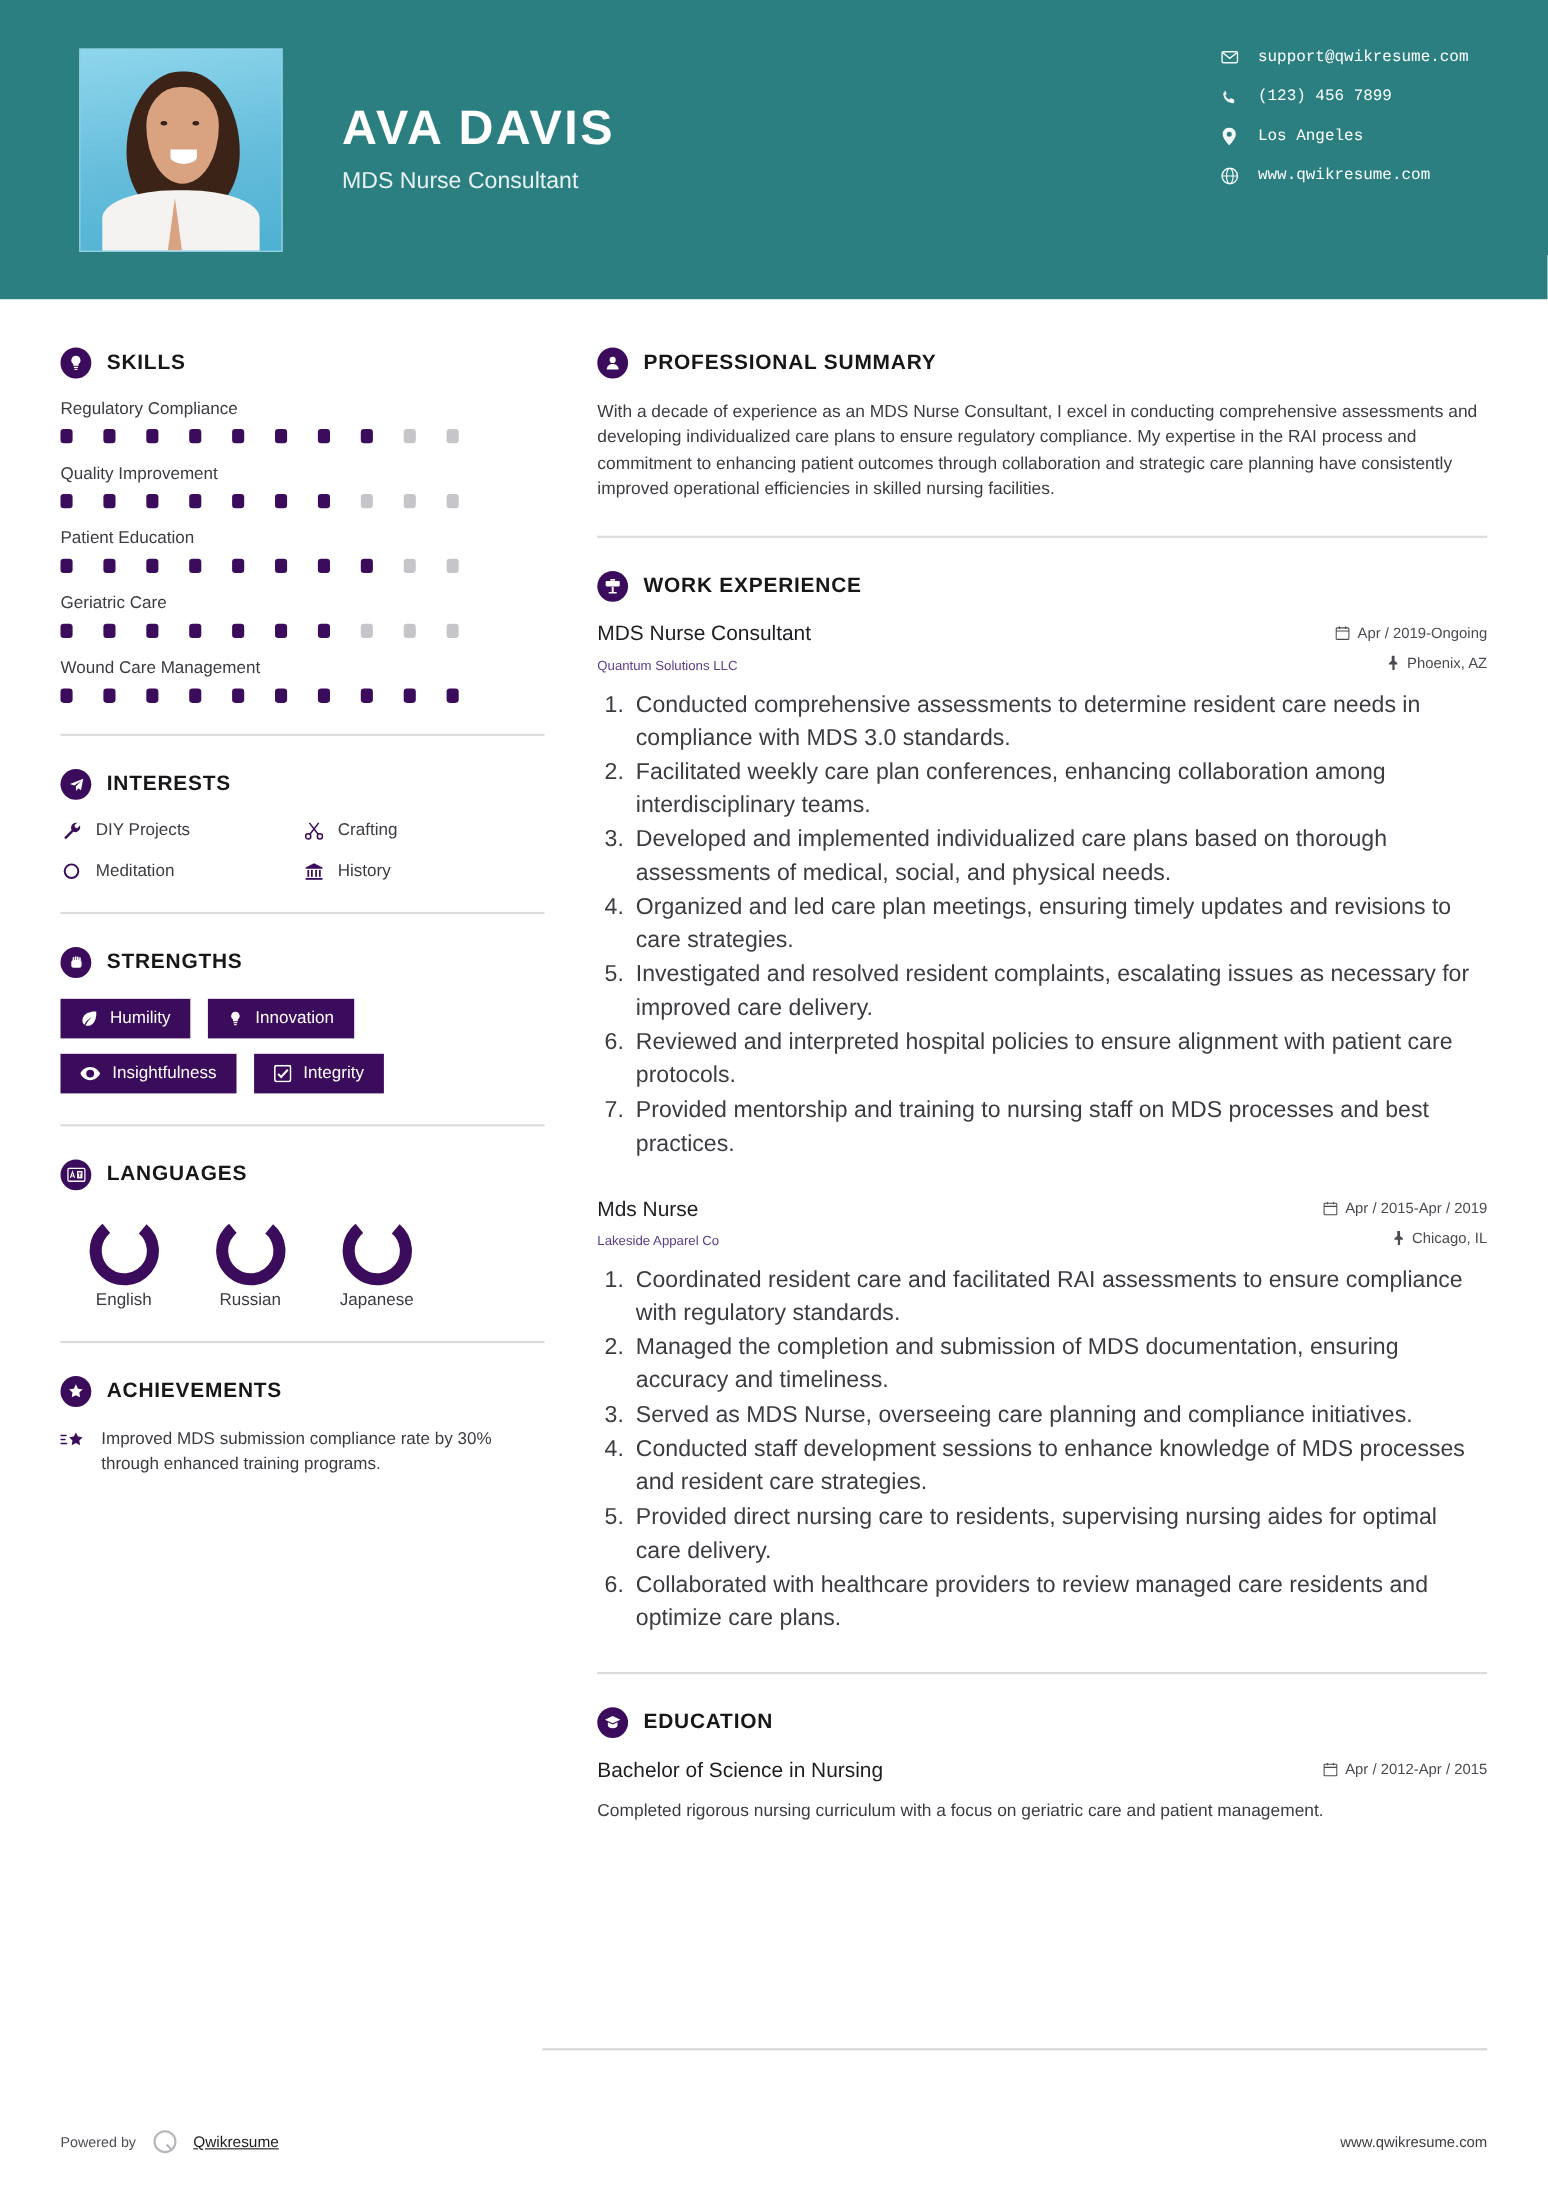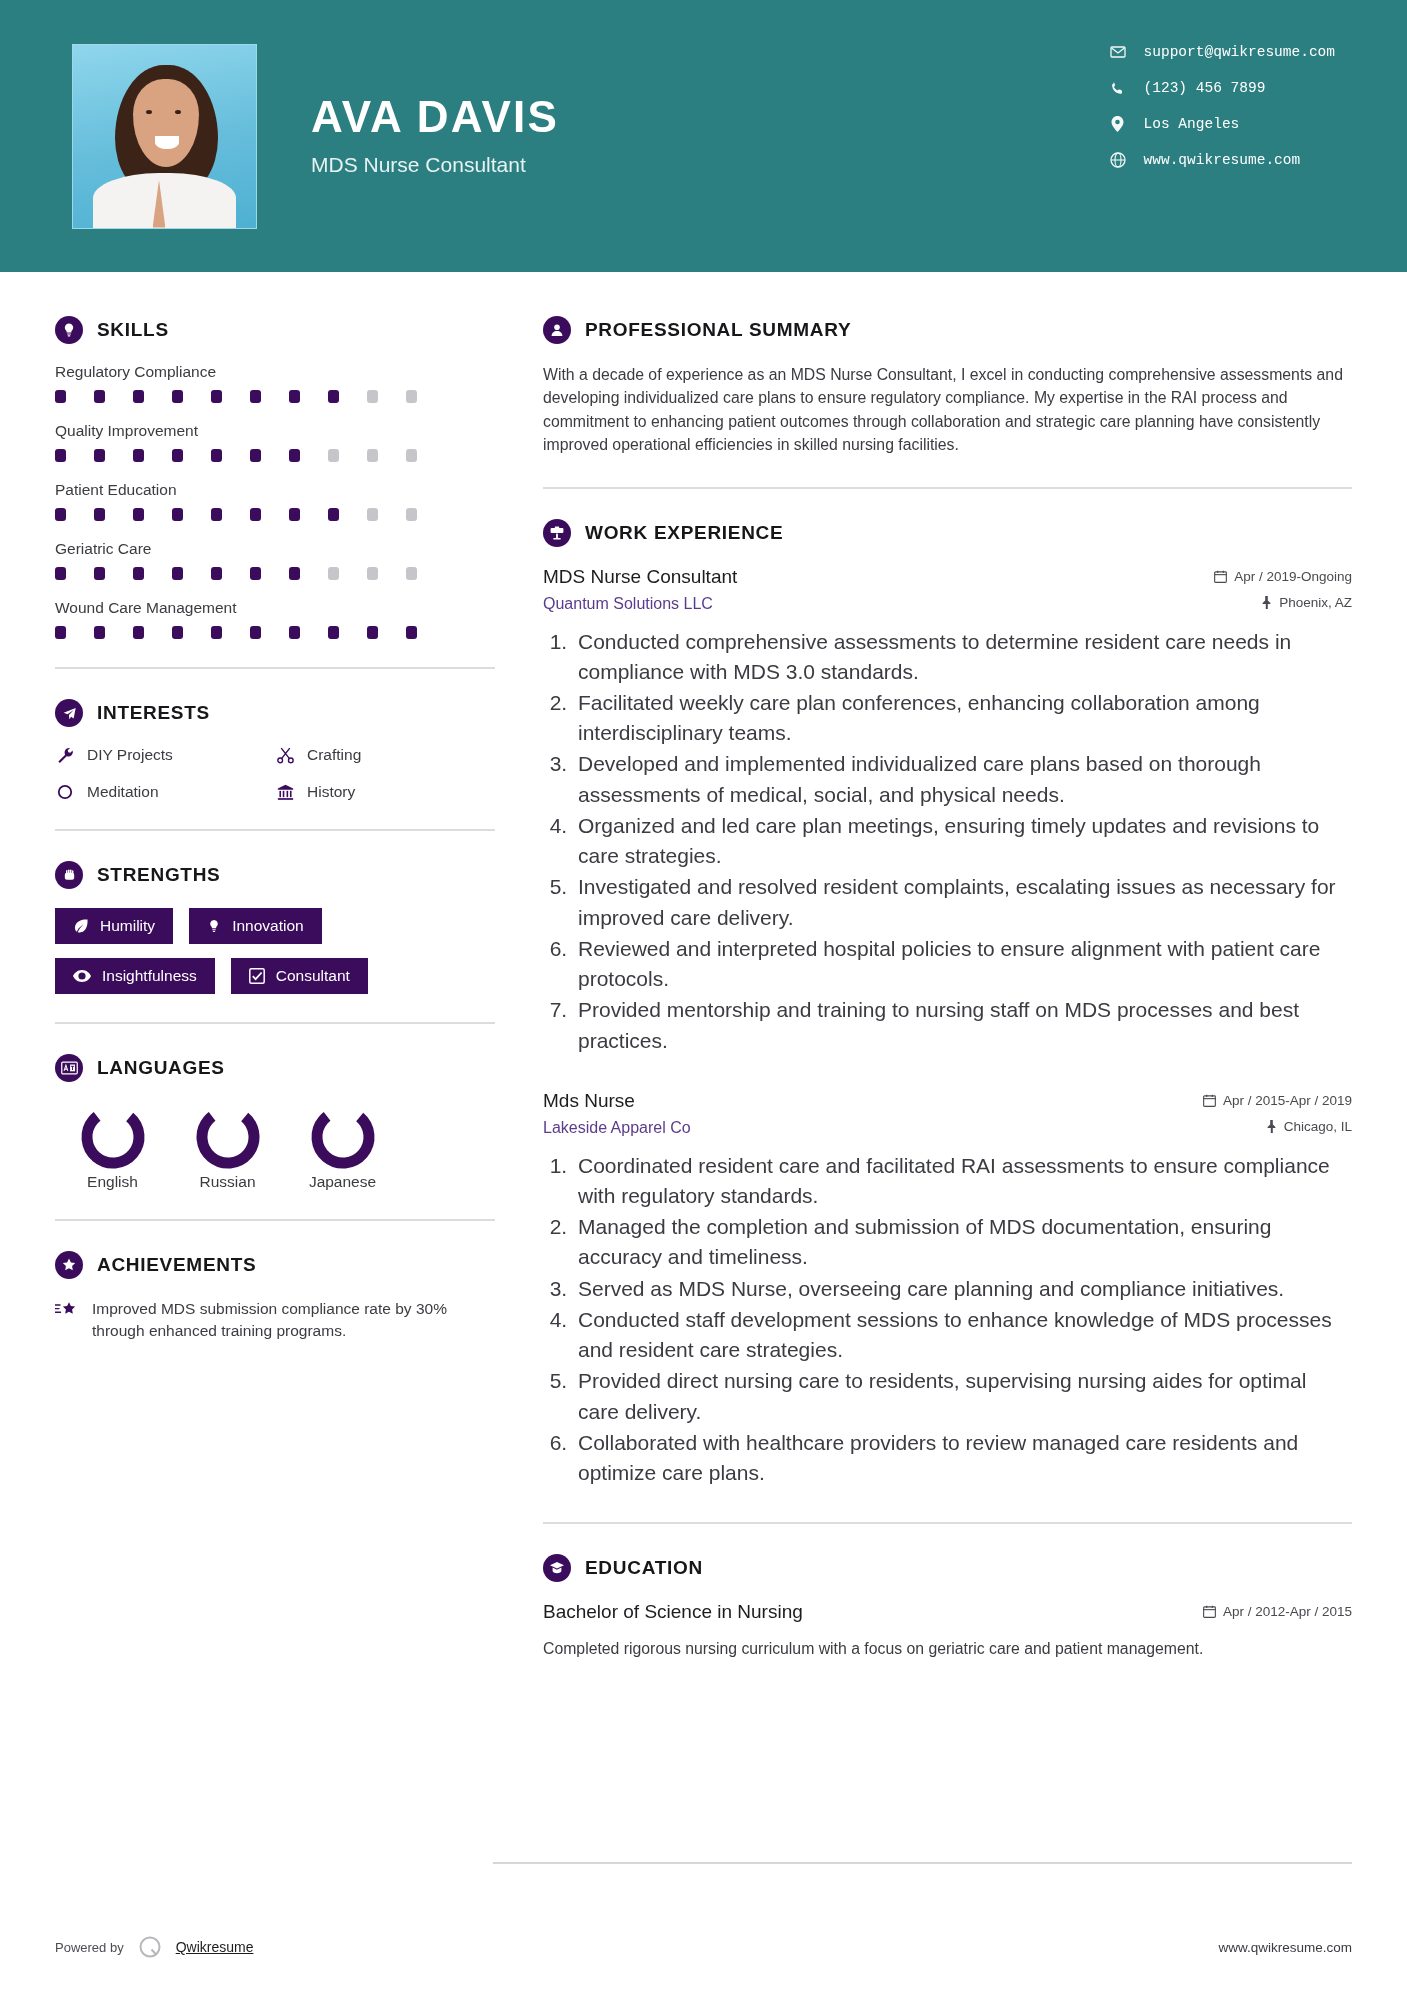--- a/index.html
+++ b/index.html
@@ -159,21 +159,21 @@
   .ach-ico svg { display:block; }
   .ach-txt { font-size:15.5px; line-height:1.43; color:#3b3b41; }
 
   
   .summary { font-size:15.8px; line-height:1.48; color:#3b3b41; }
   .job-top { display:flex; justify-content:space-between; align-items:baseline; }
   .job-title { font-size:19px; color:#1d1d21; font-weight:400; }
   .job-meta { font-size:13.5px; color:#4a4a50; display:flex; align-items:center; gap:7px; white-space:nowrap; }
   .job-meta svg { display:block; }
   .job-sub { display:flex; justify-content:space-between; align-items:baseline; margin-top:7px; }
-  .job-org { font-size:16px; color:#5b3b8c; }
+  .job-org { font-size:12px; color:#5b3b8c; }
   ol.bullets { margin:14px 0 0 30px; padding:0; }
   ol.bullets li { font-size:21px; line-height:1.44; color:#3b3b41; margin-bottom:1px; padding-left:5px; }
   .job-block { margin-bottom:34px; }
   .r-divider { height:2px; background:#dcdcdf; margin:30px 0 30px 0; }
   .edu-desc { font-size:15.8px; line-height:1.46; color:#3b3b41; margin-top:14px; }
 
   
   .footer {
     position:absolute; left:0; right:0; bottom:0;
     padding:0 55px 30px 55px;
@@ -436,21 +436,21 @@
           </span>
           <span>Insightfulness</span>
         </div>
         <div class="str">
           <span class="str-ico">
             <svg width="16" height="16" viewBox="0 0 16 16">
                 <rect x=".8" y=".8" width="14.4" height="14.4" rx="1.5" fill="none" stroke="#fff" stroke-width="1.5"></rect>
                 <path d="M3.8 8.2l2.8 2.9 6-6.6" fill="none" stroke="#fff" stroke-width="1.8"></path>
               </svg>
           </span>
-          <span>Consultant</span>
+          <span>Integrity</span>
         </div>
       </div>
     </div>
 
     <div class="divider"></div>
 
     <div>
       <div class="sec-head">
         <span class="sec-badge">
           <svg width="17" height="14" viewBox="0 0 18 14">

